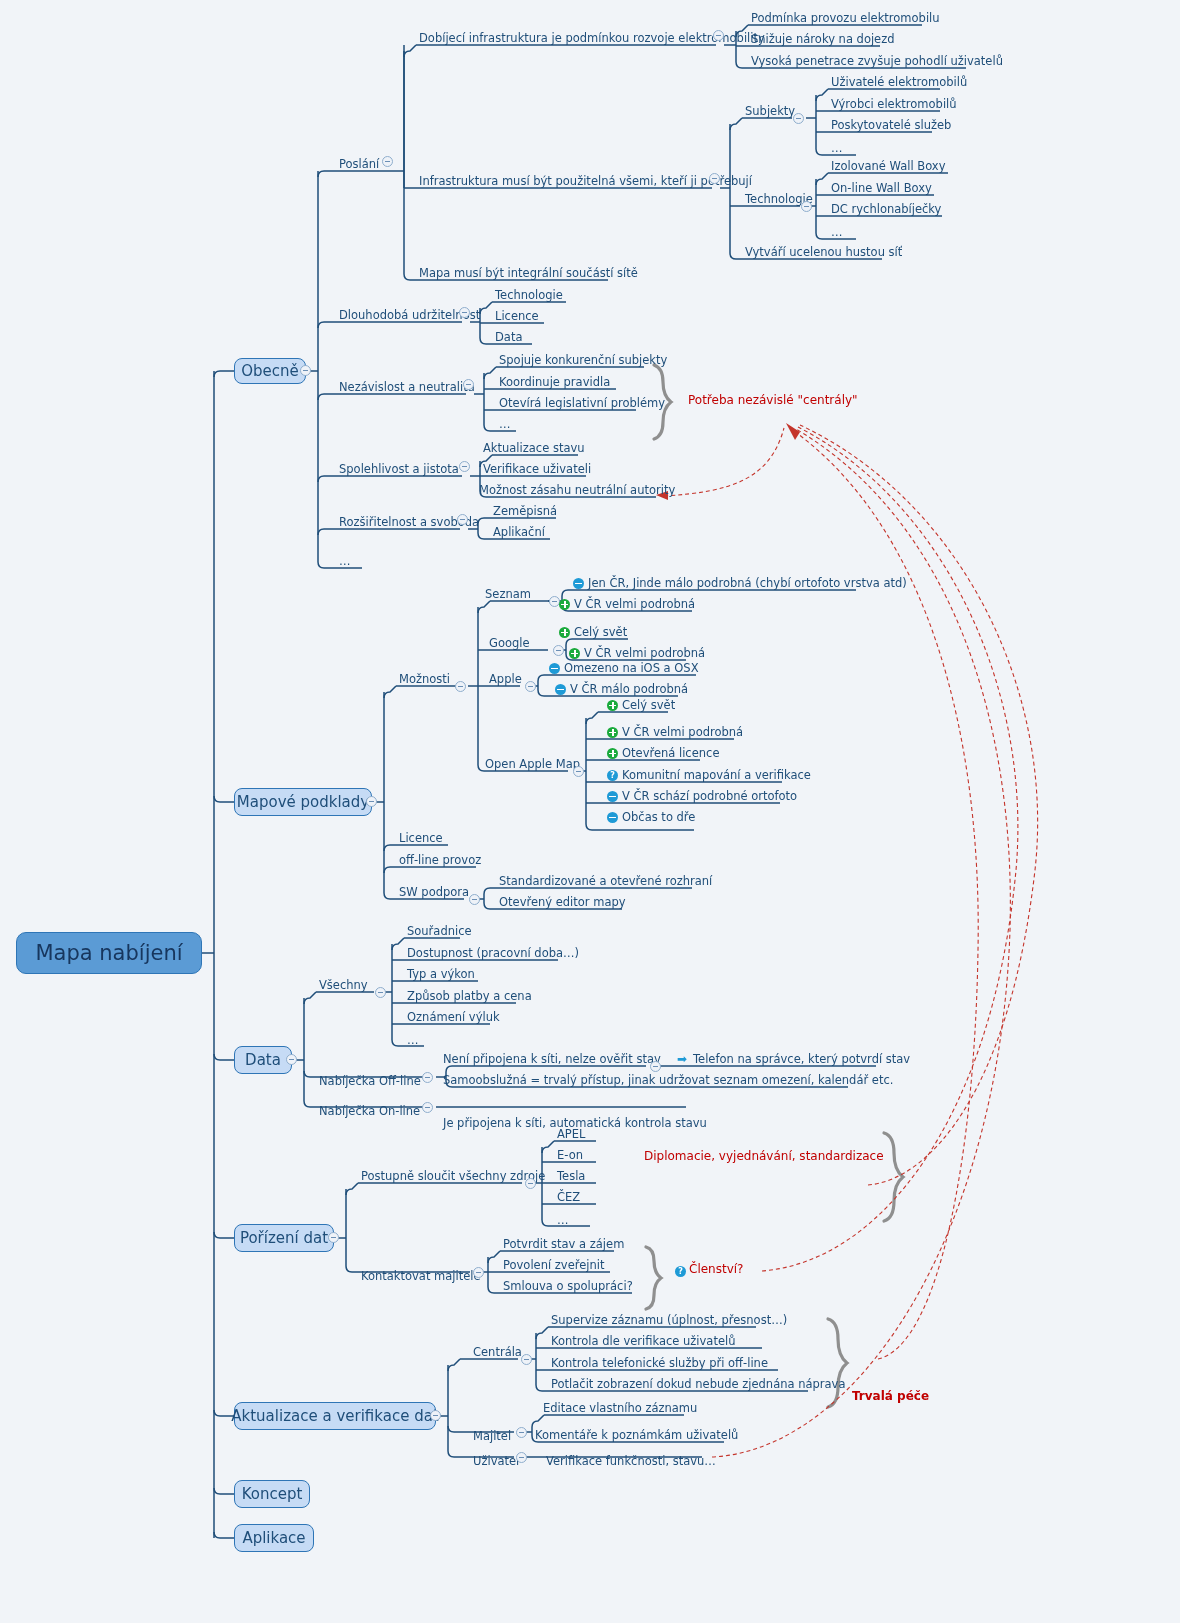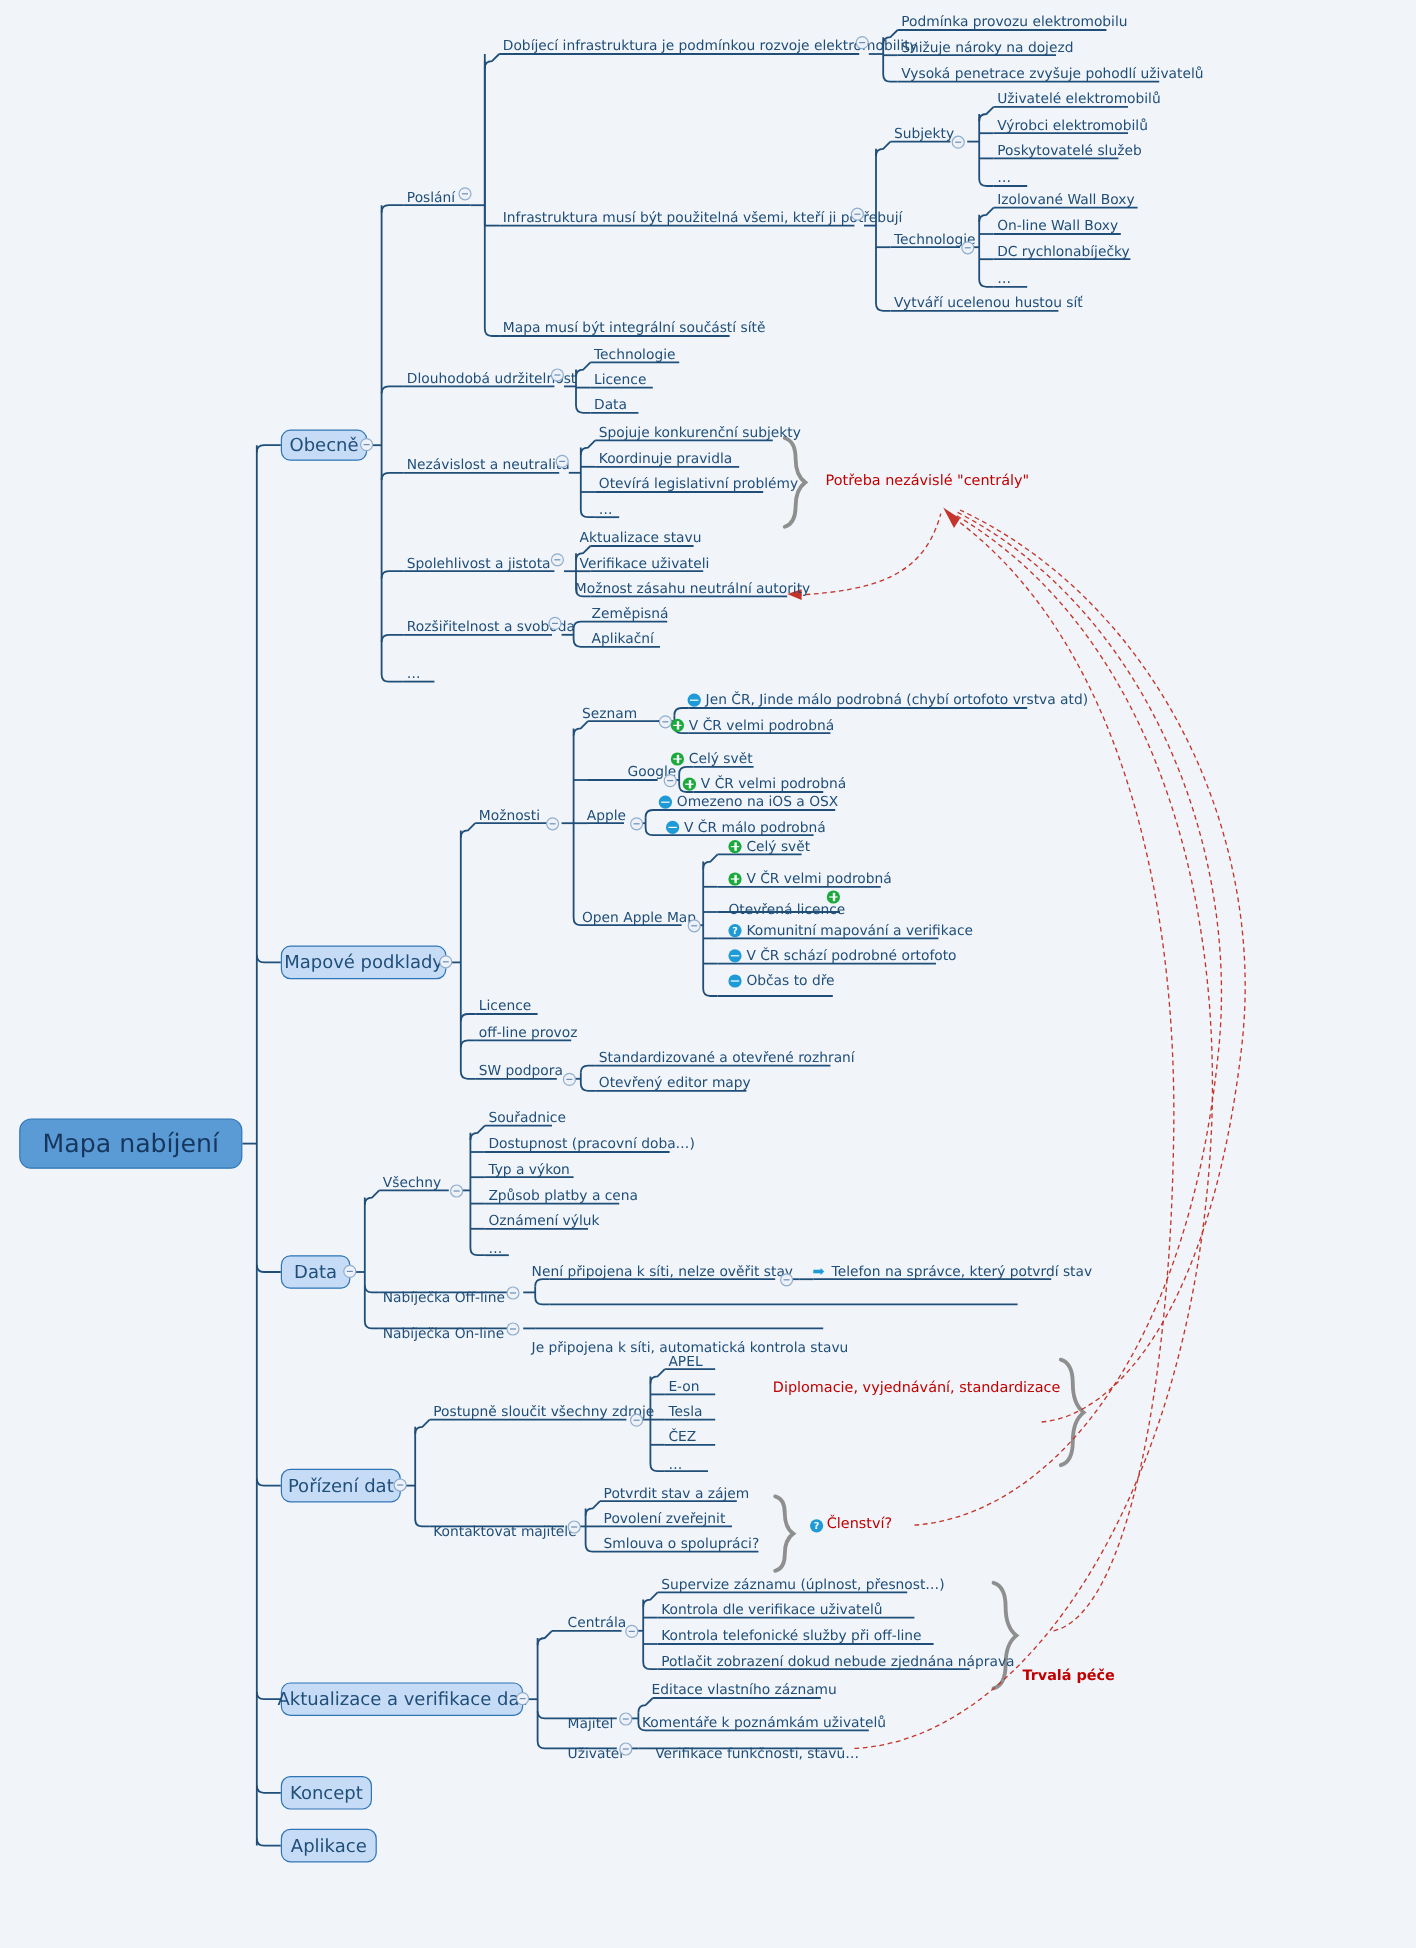--- a/index.html
+++ b/index.html
@@ -584,21 +584,21 @@
   <div class="node leaf" style="left:396px;top:881px;height:18px;">
     <span class="txt">SW podpora</span>
     </div>
   <div class="coll" style="left:469px;top:894px;"></div>
 
   <div class="node leaf" style="left:482px;top:583px;height:18px;">
     <span class="txt">Seznam</span>
     </div>
   <div class="coll" style="left:549px;top:596px;"></div>
 
-  <div class="node leaf" style="left:486px;top:632px;height:18px;margin-left:34px;">
+  <div class="node leaf" style="left:486px;top:632px;height:18px;">
     <span class="txt">Google</span>
     </div>
   <div class="coll" style="left:553px;top:645px;"></div>
 
   <div class="node leaf" style="left:486px;top:668px;height:18px;">
     <span class="txt">Apple</span>
     </div>
   <div class="coll" style="left:525px;top:681px;"></div>
 
   <div class="node leaf" style="left:482px;top:753px;height:18px;">
@@ -634,21 +634,21 @@
     </div>
 
   <div class="node leaf" style="left:604px;top:694px;height:18px;">
     <span class="ic ic-plus"></span>
     <span class="txt">Celý svět</span>
     </div>
   <div class="node leaf" style="left:604px;top:721px;height:18px;">
     <span class="ic ic-plus"></span>
     <span class="txt">V ČR velmi podrobná</span>
     </div>
-  <div class="node leaf" style="left:604px;top:742px;height:18px;flex-direction:column;">
+  <div class="node leaf" style="left:604px;top:742px;height:18px;">
     <span class="ic ic-plus"></span>
     <span class="txt">Otevřená licence</span>
     </div>
   <div class="node leaf" style="left:604px;top:764px;height:18px;">
     <span class="ic ic-question">?</span>
     <span class="txt">Komunitní mapování a verifikace</span>
     </div>
   <div class="node leaf" style="left:604px;top:785px;height:18px;">
     <span class="ic ic-minus"></span>
     <span class="txt">V ČR schází podrobné ortofoto</span>
@@ -700,20 +700,23 @@
     </div>
 
   <div class="node leaf" style="left:440px;top:1048px;height:18px;">
     <span class="txt">Není připojena k síti, nelze ověřit stav</span>
     </div>
   <div class="coll" style="left:650px;top:1061px;"></div>
   <div class="node leaf" style="left:674px;top:1048px;height:18px;">
     <span class="ic ic-arrow">➡</span>
     <span class="txt">Telefon na správce, který potvrdí stav</span>
     </div>
+  <div class="node leaf" style="left:440px;top:1069px;height:18px;">
+    <span class="txt">Samoobslužná = trvalý přístup, jinak udržovat seznam omezení, kalendář etc.</span>
+    </div>
 
   <div class="node leaf" style="left:440px;top:1100px;height:18px;margin-top:12px;">
     <span class="txt">Je připojena k síti, automatická kontrola stavu</span>
     </div>
 
   <div class="node leaf" style="left:358px;top:1165px;height:18px;">
     <span class="txt">Postupně sloučit všechny zdroje</span>
     </div>
   <div class="coll" style="left:525px;top:1178px;"></div>
 

